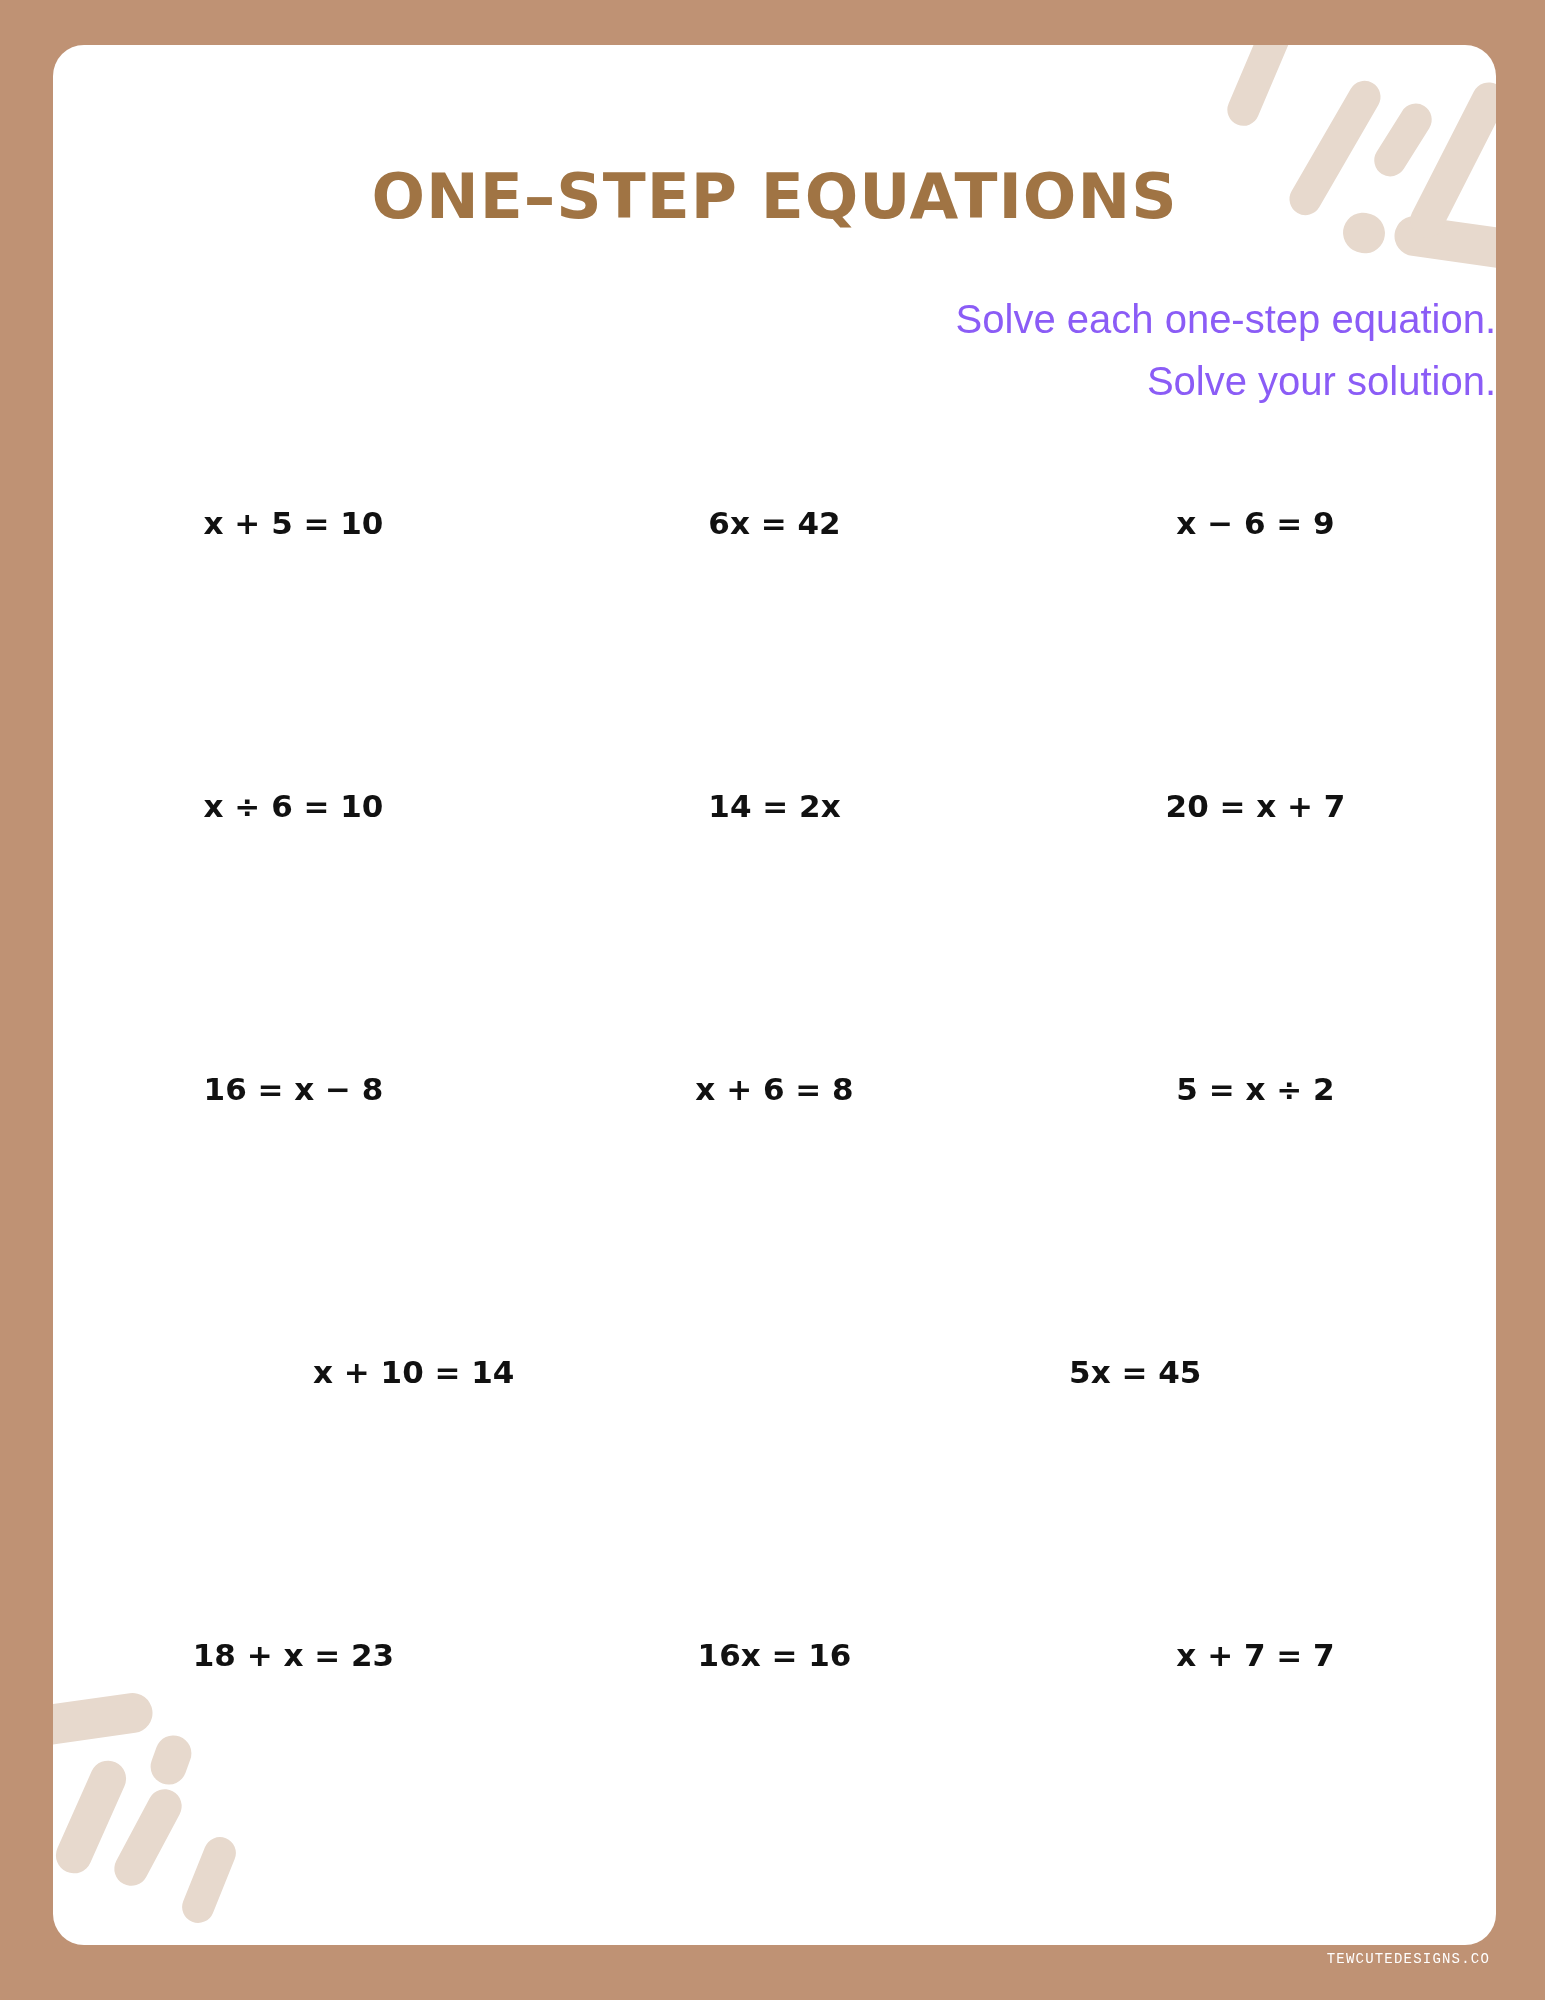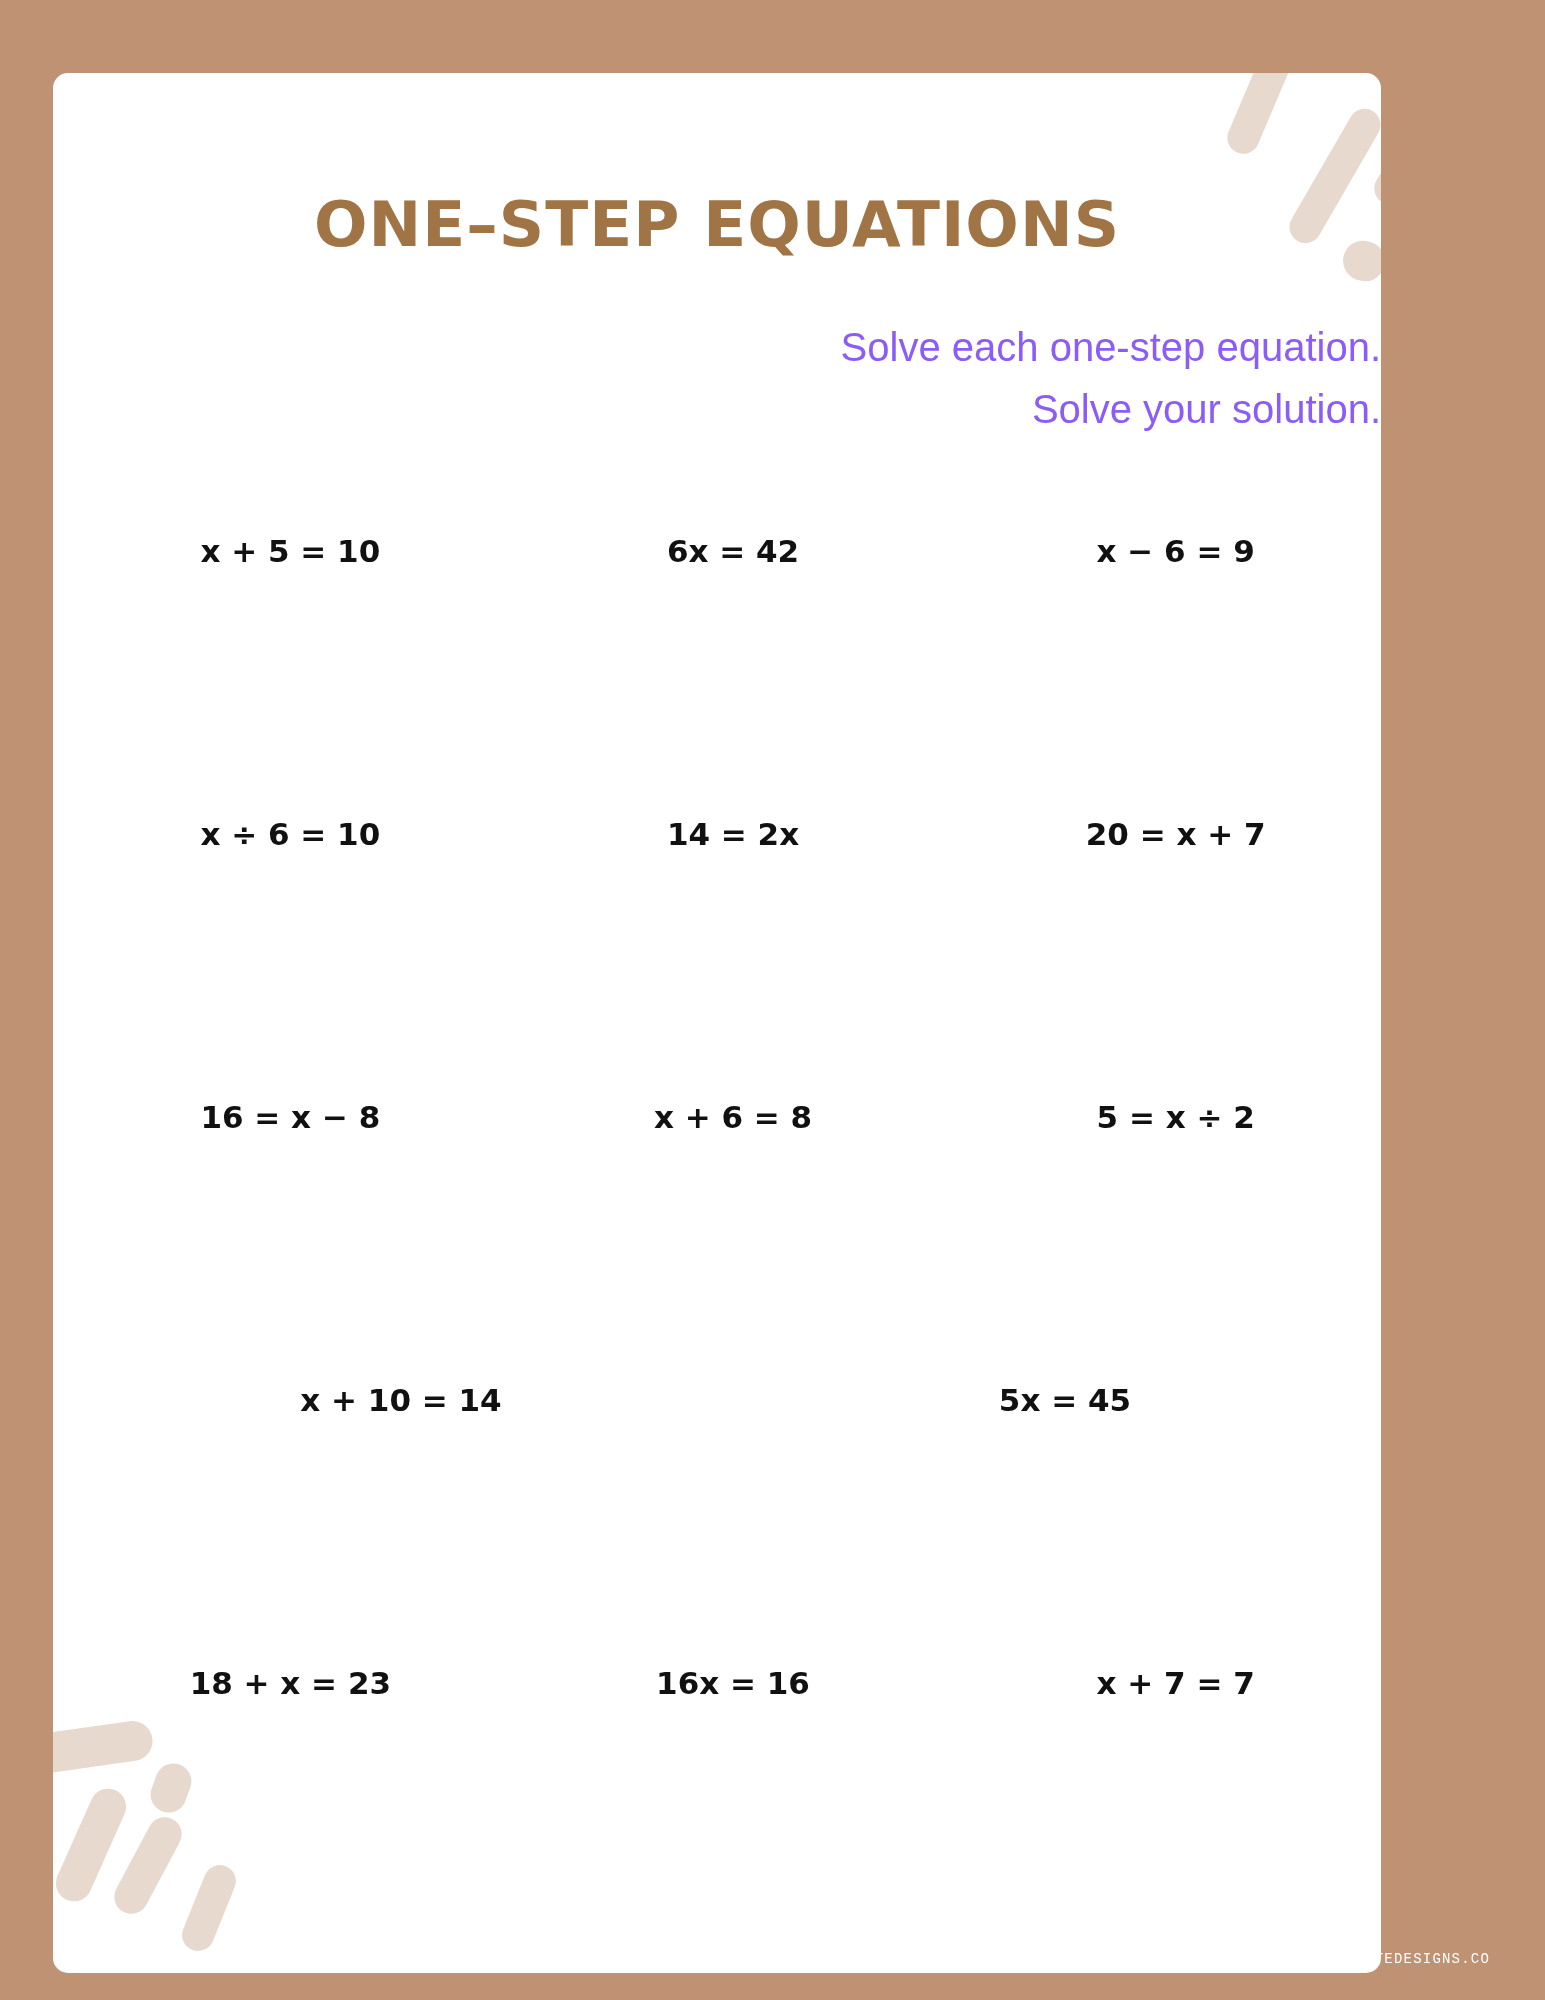--- a/index.html
+++ b/index.html
@@ -21,26 +21,25 @@
     top: 0;
     width: 1545px;
     height: 2000px;
     background: #bf9274;
   }
 
   .sheet {
     position: absolute;
     left: 53px;
     top: 45px;
-    width: 1328px;
+    width: 1443px;
     height: 1900px;
     background: #ffffff;
-    border-radius: 15px;
+    border-radius: 31px;
     overflow: hidden;
-    margin-top: 28px;
   }
 
   
   .dash {
     position: absolute;
     background: #e7d9cd;
     border-radius: 40px;
   }
 
   .title {
@@ -64,21 +63,21 @@
     text-align: right;
     font-family: "Liberation Sans", sans-serif;
     font-size: 40px;
     color: #8b5cf6;
     line-height: 1.55;
   }
   .subtitle .line2 { display: block; }
 
   .grid {
     position: absolute;
-    left: 16px;
+    left: 0;
     top: 420px;
     width: 100%;
     text-align: right;
   }
   .row {
     display: flex;
     width: 100%;
     height: 283px;
   }
   .cell {

